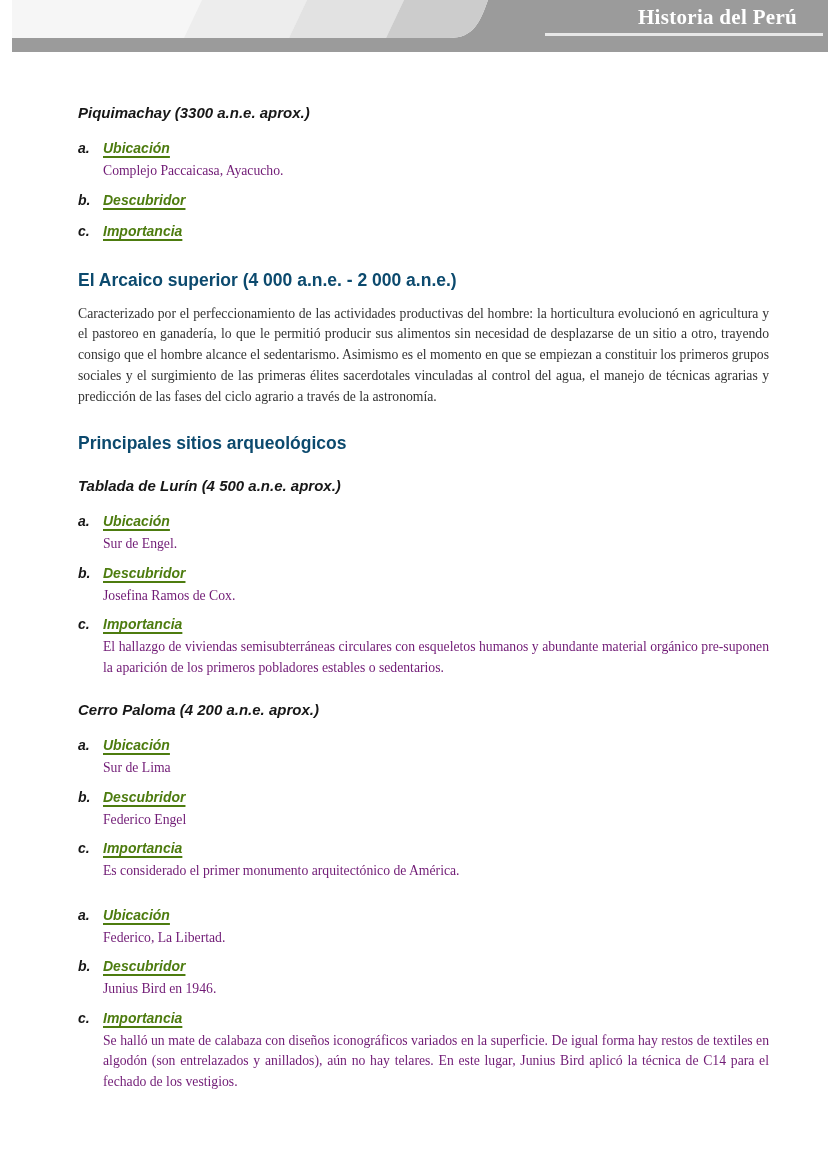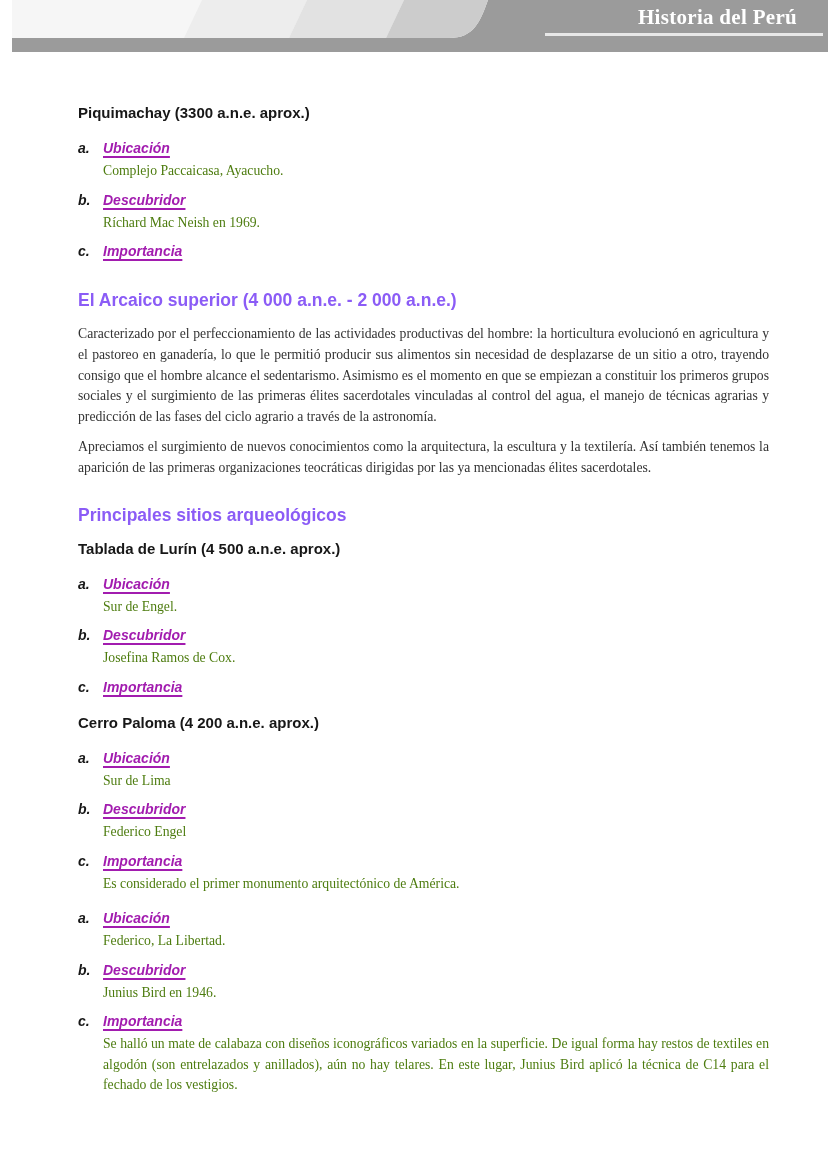--- a/index.html
+++ b/index.html
@@ -32,63 +32,64 @@
 
   
   .content {
     flex: 1 1 auto;
     padding: 36px 59px 0 78px;
     box-sizing: border-box;
   }
   .site-title {
     font-family: "Liberation Sans", sans-serif;
     font-weight: bold;
+    font-style: italic;
     font-size: 15px;
     color: #171717;
     margin: 0 0 17px 0;
   }
-  .site { margin-top: 14px; }
+  .site { margin-top: 23px; }
   .site.first { margin-top: 0; }
   .list-item { display: flex; margin-bottom: 8px; }
   .item-letter {
     flex: 0 0 25px;
     font-family: "Liberation Sans", sans-serif;
     font-weight: bold;
     font-style: italic;
     font-size: 14px;
     color: #171717;
     line-height: 21px;
   }
   .item-body { flex: 1 1 auto; }
   .item-label {
     display: inline-block;
     font-family: "Liberation Sans", sans-serif;
     font-weight: bold;
     font-style: italic;
     font-size: 14px;
-    color: #a21caf;
+    color: #4d7c0f;
     line-height: 21px;
     text-decoration: underline;
     text-decoration-thickness: 1.5px;
     text-underline-offset: 3px;
     margin-bottom: 2px;
     text-align: right;
   }
   .item-text {
     font-size: 13.7px;
     line-height: 20.5px;
     text-align: justify;
-    color: #4d7c0f;
+    color: #701a75;
     margin: 0;
   }
   .section-heading {
     font-family: "Liberation Sans", sans-serif;
     font-weight: bold;
     font-size: 17.5px;
-    color: #8b5cf6;
+    color: #0c4a6e;
     margin: 26px 0 13px 0;
   }
   .body-paragraph {
     font-size: 13.7px;
     line-height: 20.8px;
     text-align: justify;
     color: #333333;
     margin: 0 0 9px 0;
   }
 </style>
@@ -117,35 +118,33 @@
         <div class="item-letter">a.</div>
         <div class="item-body">
           <div class="item-label">Ubicación</div>
           <p class="item-text">Complejo Paccaicasa, Ayacucho.</p>
         </div>
       </div>
       <div class="list-item">
         <div class="item-letter">b.</div>
         <div class="item-body">
           <div class="item-label">Descubridor</div>
-          <p class="item-text">Ríchard Mac Neish en 1969.</p>
         </div>
       </div>
       <div class="list-item">
         <div class="item-letter">c.</div>
         <div class="item-body">
           <div class="item-label">Importancia</div>
         </div>
       </div>
     </div>
 
     <div>
       <h2 class="section-heading">El Arcaico superior (4 000 a.n.e. - 2 000 a.n.e.)</h2>
       <p class="body-paragraph">Caracterizado por el perfeccionamiento de las actividades productivas del hombre: la horticultura evolucionó en agricultura y el pastoreo en ganadería, lo que le permitió producir sus alimentos sin necesidad de desplazarse de un sitio a otro, trayendo consigo que el hombre alcance el sedentarismo. Asimismo es el momento en que se empiezan a constituir los primeros grupos sociales y el surgimiento de las primeras élites sacerdotales vinculadas al control del agua, el manejo de técnicas agrarias y predicción de las fases del ciclo agrario a través de la astronomía.</p>
-      <p class="body-paragraph">Apreciamos el surgimiento de nuevos conocimientos como la arquitectura, la escultura y la textilería. Así también tenemos la aparición de las primeras organizaciones teocráticas dirigidas por las ya mencionadas élites sacerdotales.</p>
     </div>
 
     <h2 class="section-heading">Principales sitios arqueológicos</h2>
 
     <div class="site">
       <div class="site-title">Tablada de Lurín (4 500 a.n.e. aprox.)</div>
       <div class="list-item">
         <div class="item-letter">a.</div>
         <div class="item-body">
           <div class="item-label">Ubicación</div>
@@ -156,20 +155,21 @@
         <div class="item-letter">b.</div>
         <div class="item-body">
           <div class="item-label">Descubridor</div>
           <p class="item-text">Josefina Ramos de Cox.</p>
         </div>
       </div>
       <div class="list-item">
         <div class="item-letter">c.</div>
         <div class="item-body">
           <div class="item-label">Importancia</div>
+          <p class="item-text">El hallazgo de viviendas semisubterráneas circulares con esqueletos humanos y abundante material orgánico pre-suponen la aparición de los primeros pobladores estables o sedentarios.</p>
         </div>
       </div>
     </div>
 
     <div class="site">
       <div class="site-title">Cerro Paloma (4 200 a.n.e. aprox.)</div>
       <div class="list-item">
         <div class="item-letter">a.</div>
         <div class="item-body">
           <div class="item-label">Ubicación</div>

